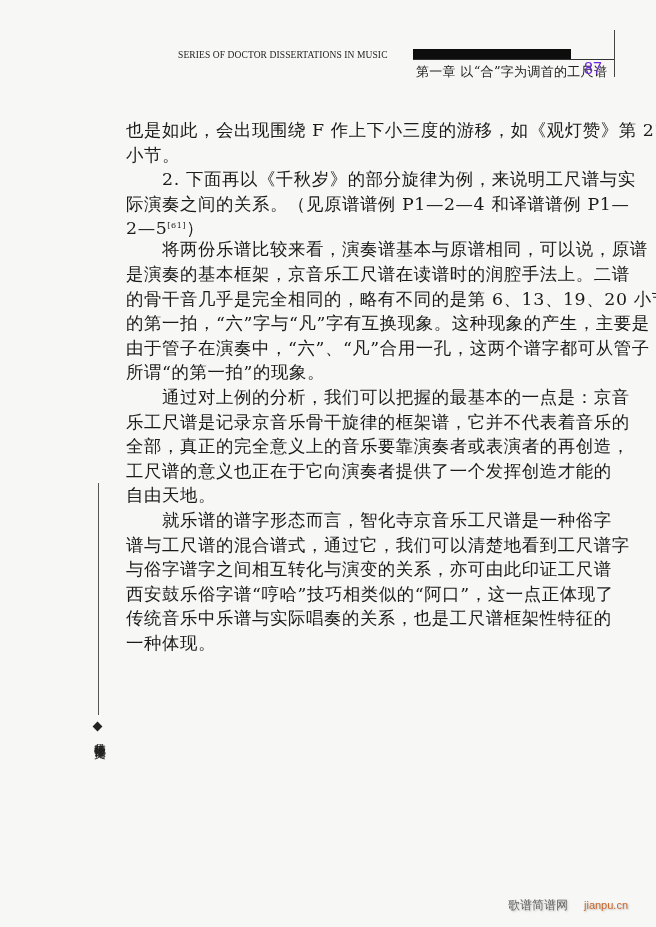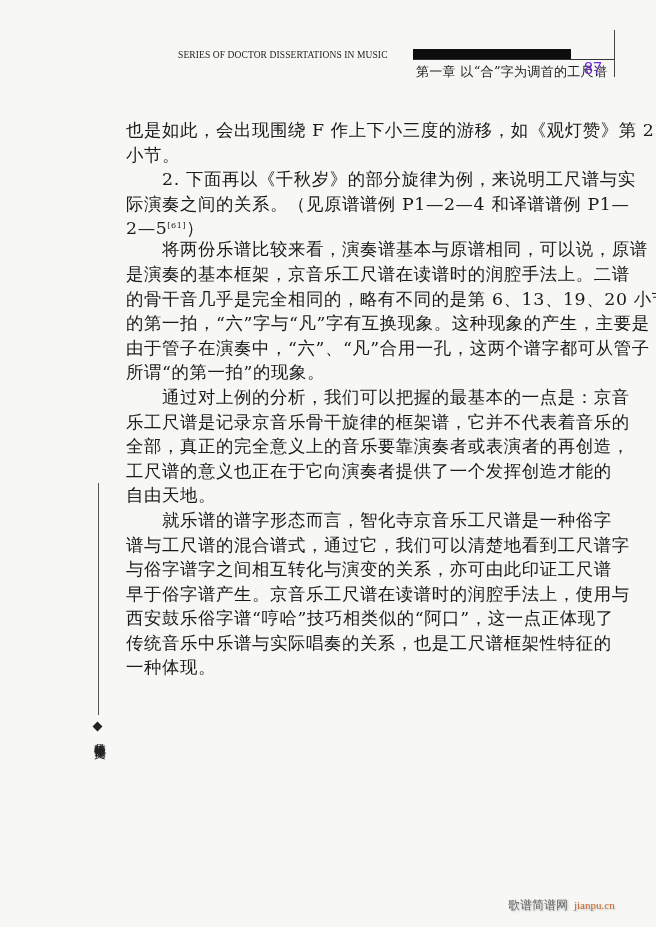--- a/index.html
+++ b/index.html
@@ -123,23 +123,23 @@
       position: absolute;
       left: 508px;
       top: 897px;
       font-size: 12px;
       white-space: nowrap;
       color: #666;
       text-shadow: 1px 1px 2px #bbb;
     }
     .watermark .wm-domain {
       color: #c8662a;
-      font-family: Liberation Serif, serif;
+      font-family: Liberation Sans, sans-serif;
       font-size: 11px;
-      margin-left: 6px;
+      margin-left: 16px;
     }
   </style>
 </head>
 <body>
 
 <div class="header-series">SERIES OF DOCTOR DISSERTATIONS IN MUSIC</div>
 <div class="header-bar"></div>
 <div class="header-rule"></div>
 <div class="header-vline"></div>
 <div class="header-chapter">第一章  以“合”字为调首的工尺谱</div>
@@ -158,21 +158,20 @@
   <div class="line">由于管子在演奏中，“六”、“凡”合用一孔，这两个谱字都可从管子</div>
   <div class="line">所谓“的第一拍”的现象。</div>
   <div class="line indent">通过对上例的分析，我们可以把握的最基本的一点是：京音</div>
   <div class="line">乐工尺谱是记录京音乐骨干旋律的框架谱，它并不代表着音乐的</div>
   <div class="line">全部，真正的完全意义上的音乐要靠演奏者或表演者的再创造，</div>
   <div class="line">工尺谱的意义也正在于它向演奏者提供了一个发挥创造才能的</div>
   <div class="line">自由天地。</div>
   <div class="line indent">就乐谱的谱字形态而言，智化寺京音乐工尺谱是一种俗字</div>
   <div class="line">谱与工尺谱的混合谱式，通过它，我们可以清楚地看到工尺谱字</div>
   <div class="line">与俗字谱字之间相互转化与演变的关系，亦可由此印证工尺谱</div>
-  <div class="line">早于俗字谱产生。京音乐工尺谱在读谱时的润腔手法上，使用与</div>
   <div class="line">西安鼓乐俗字谱“哼哈”技巧相类似的“阿口”，这一点正体现了</div>
   <div class="line">传统音乐中乐谱与实际唱奏的关系，也是工尺谱框架性特征的</div>
   <div class="line">一种体现。</div>
 </div>
 
 <div class="side-line"></div>
 <div class="side-diamond"></div>
 <div class="side-text">吴晓萍博士学位论文</div>
 
 <div class="watermark">

